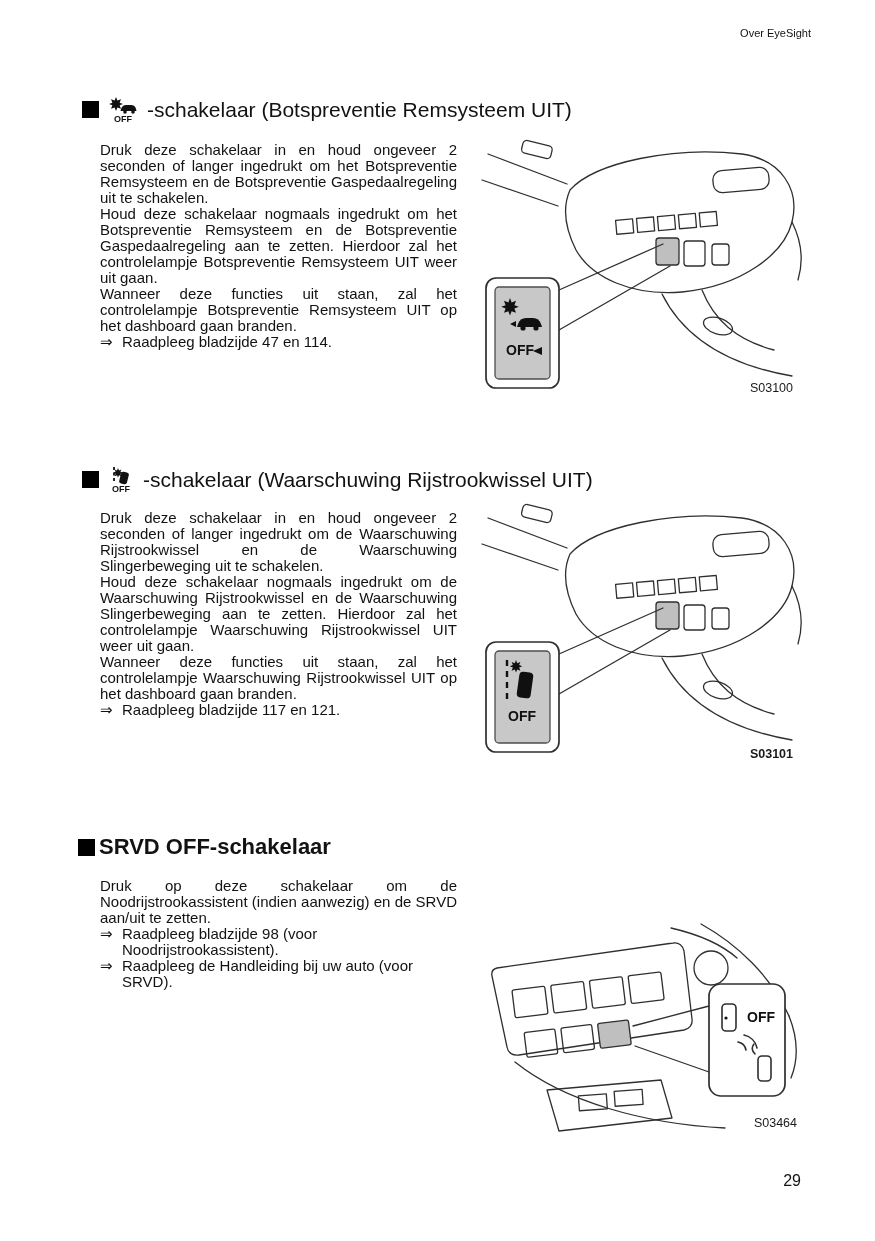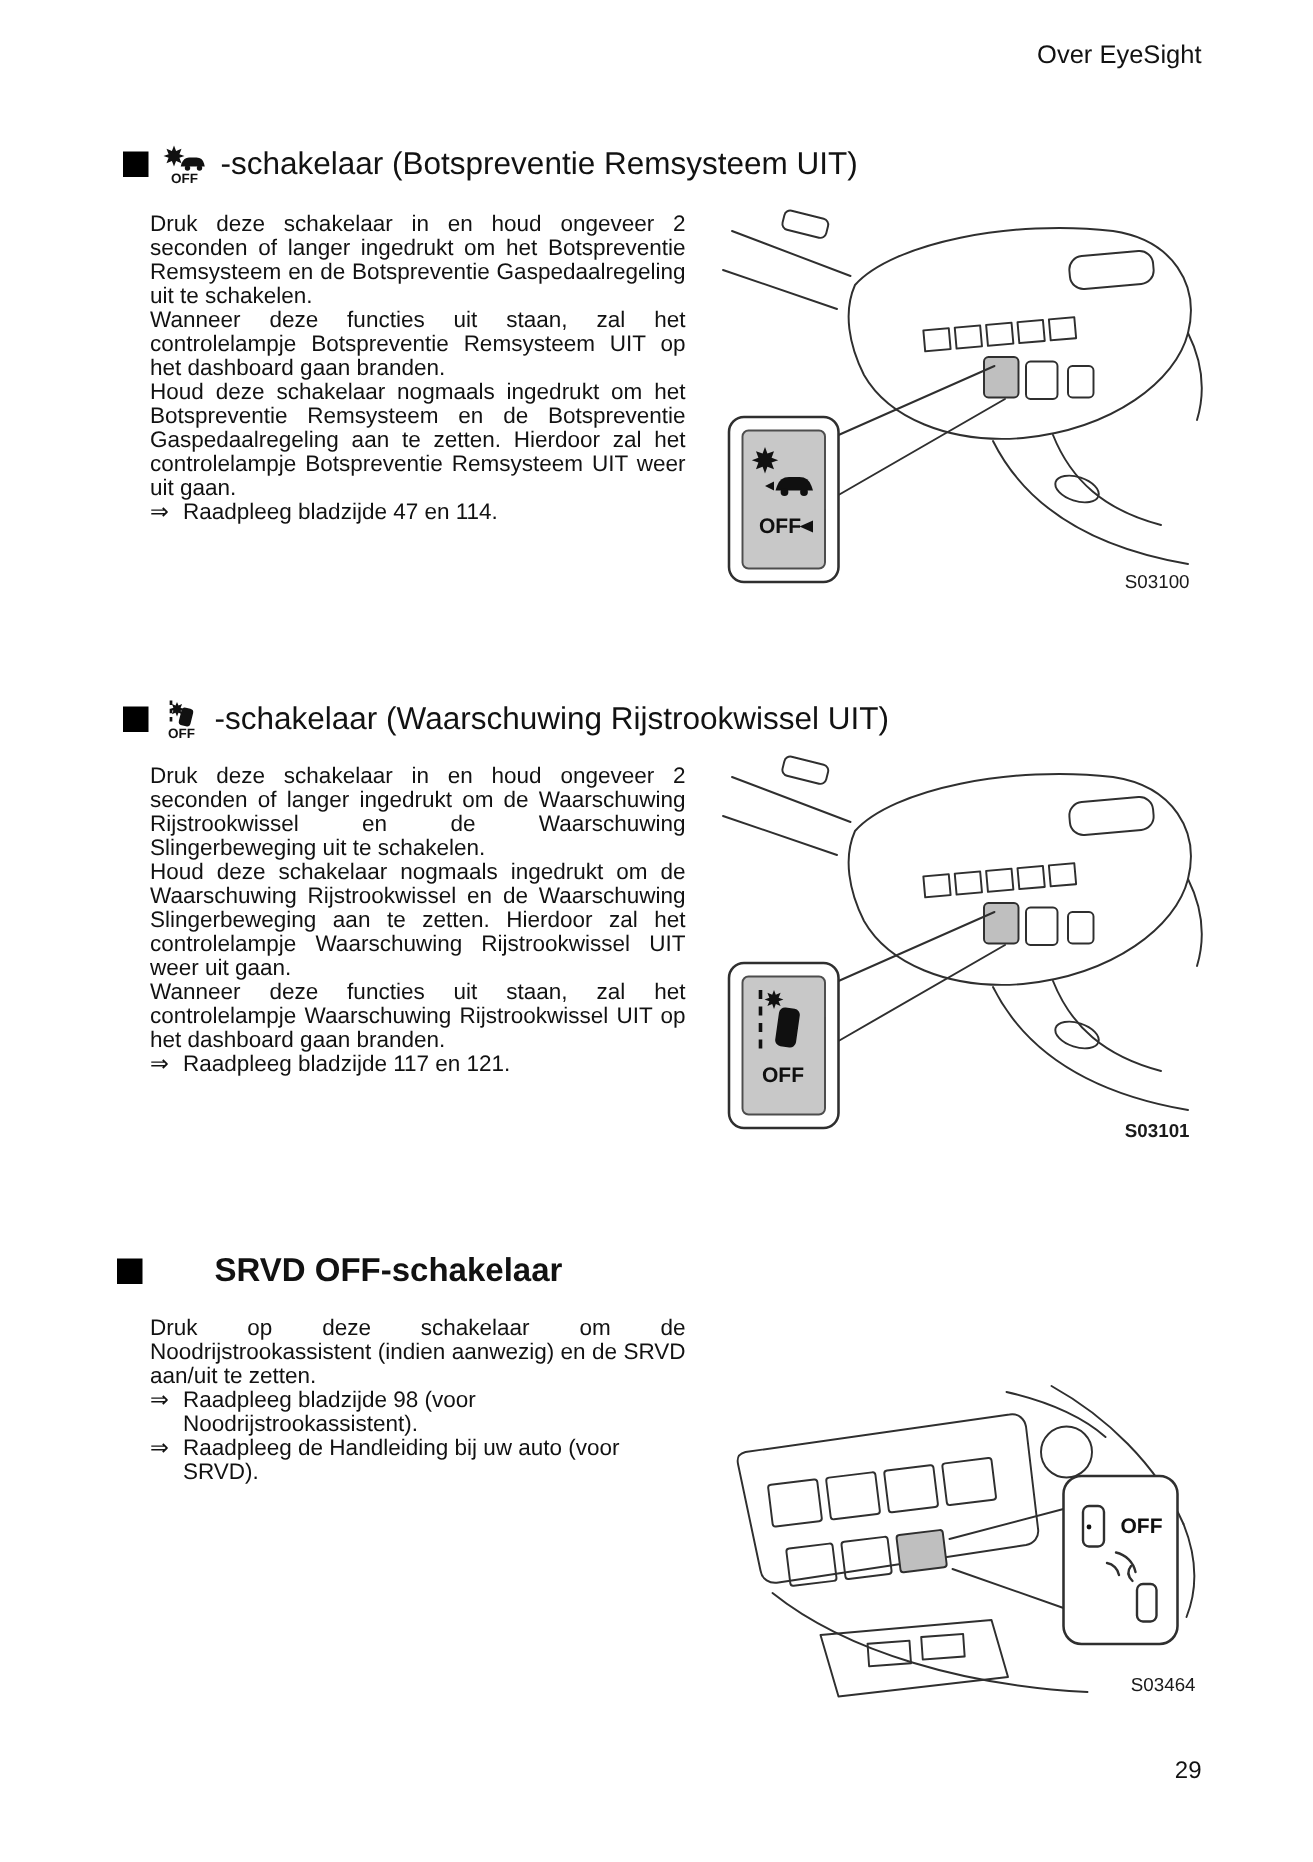--- a/index.html
+++ b/index.html
@@ -2,30 +2,30 @@
 <html><head>
 <meta charset="utf-8">
 <style>
   * { margin:0; padding:0; box-sizing:border-box; }
   html,body { background:#ffffff; }
   .page {
     position:relative; width:875px; height:1241px; margin:0 auto;
     background:#ffffff; color:#121212;
     font-family:"Liberation Sans", sans-serif; overflow:hidden;
   }
-  .header { position:absolute; top:27px; right:74px; font-size:17px; }
+  .header { position:absolute; top:27px; right:64px; font-size:11px; }
   .heading {
     position:absolute; left:82px; display:flex; align-items:center; gap:9px;
     font-size:21px;
   }
   .sq { width:17px; height:17px; background:#000; flex:0 0 auto; }
   .hicon { display:flex; align-items:flex-end; flex:0 0 auto; }
   .htext { white-space:nowrap; }
   .h3 { gap:4px; }
-  .h3 .htext { font-weight:bold; font-size:22px;margin-left:44px; }
+  .h3 .htext { font-weight:bold; font-size:22px; }
   .bodycol {
     position:absolute; left:100px; width:357px;
     font-size:15px; line-height:16px; text-align:justify;
   }
   .bodycol p { margin:0; }
   .ref { display:flex; text-align:left; }
   .ref .mk { flex:0 0 22px; }
   .ref .rt { flex:1; }
   .fig { position:absolute; }
   .figcode { position:absolute; font-size:12.5px; color:#1a1a1a; }
@@ -51,22 +51,22 @@
         <circle cx="17" cy="16" r="1.8" fill="#111"></circle>
         <circle cx="25" cy="16" r="1.8" fill="#111"></circle>
         <text x="15" y="26" text-anchor="middle" font-size="9" font-weight="bold" fill="#111">OFF</text>
       </svg>
     </span>
     <span class="htext">-schakelaar (Botspreventie Remsysteem UIT)</span>
   </div>
 
   <div class="bodycol" style="top:142px">
     <p>Druk deze schakelaar in en houd ongeveer 2 seconden of langer ingedrukt om het Botspreventie Remsysteem en de Botspreventie Gaspedaalregeling uit te schakelen.</p>
+    <p>Houd deze schakelaar nogmaals ingedrukt om het Botspreventie Remsysteem en de Botspreventie Gaspedaalregeling aan te zetten. Hierdoor zal het controlelampje Botspreventie Remsysteem UIT weer uit gaan.</p>
     <p>Wanneer deze functies uit staan, zal het controlelampje Botspreventie Remsysteem UIT op het dashboard gaan branden.</p>
-    <p>Houd deze schakelaar nogmaals ingedrukt om het Botspreventie Remsysteem en de Botspreventie Gaspedaalregeling aan te zetten. Hierdoor zal het controlelampje Botspreventie Remsysteem UIT weer uit gaan.</p>
     <div class="ref">
       <span class="mk">⇒</span>
       <span class="rt">Raadpleeg bladzijde 47 en 114.</span>
     </div>
   </div>
 
   <figure class="fig fig1" style="left:470px; top:138px; width:335px; height:265px;">
     <svg viewBox="0 0 335 265" width="335" height="265">
       <g stroke="#2f2f2f" stroke-width="1.3" fill="none" stroke-linejoin="round" stroke-linecap="round">
         <rect x="52" y="5" width="30" height="13" rx="4" transform="rotate(14 67 11)"></rect>

